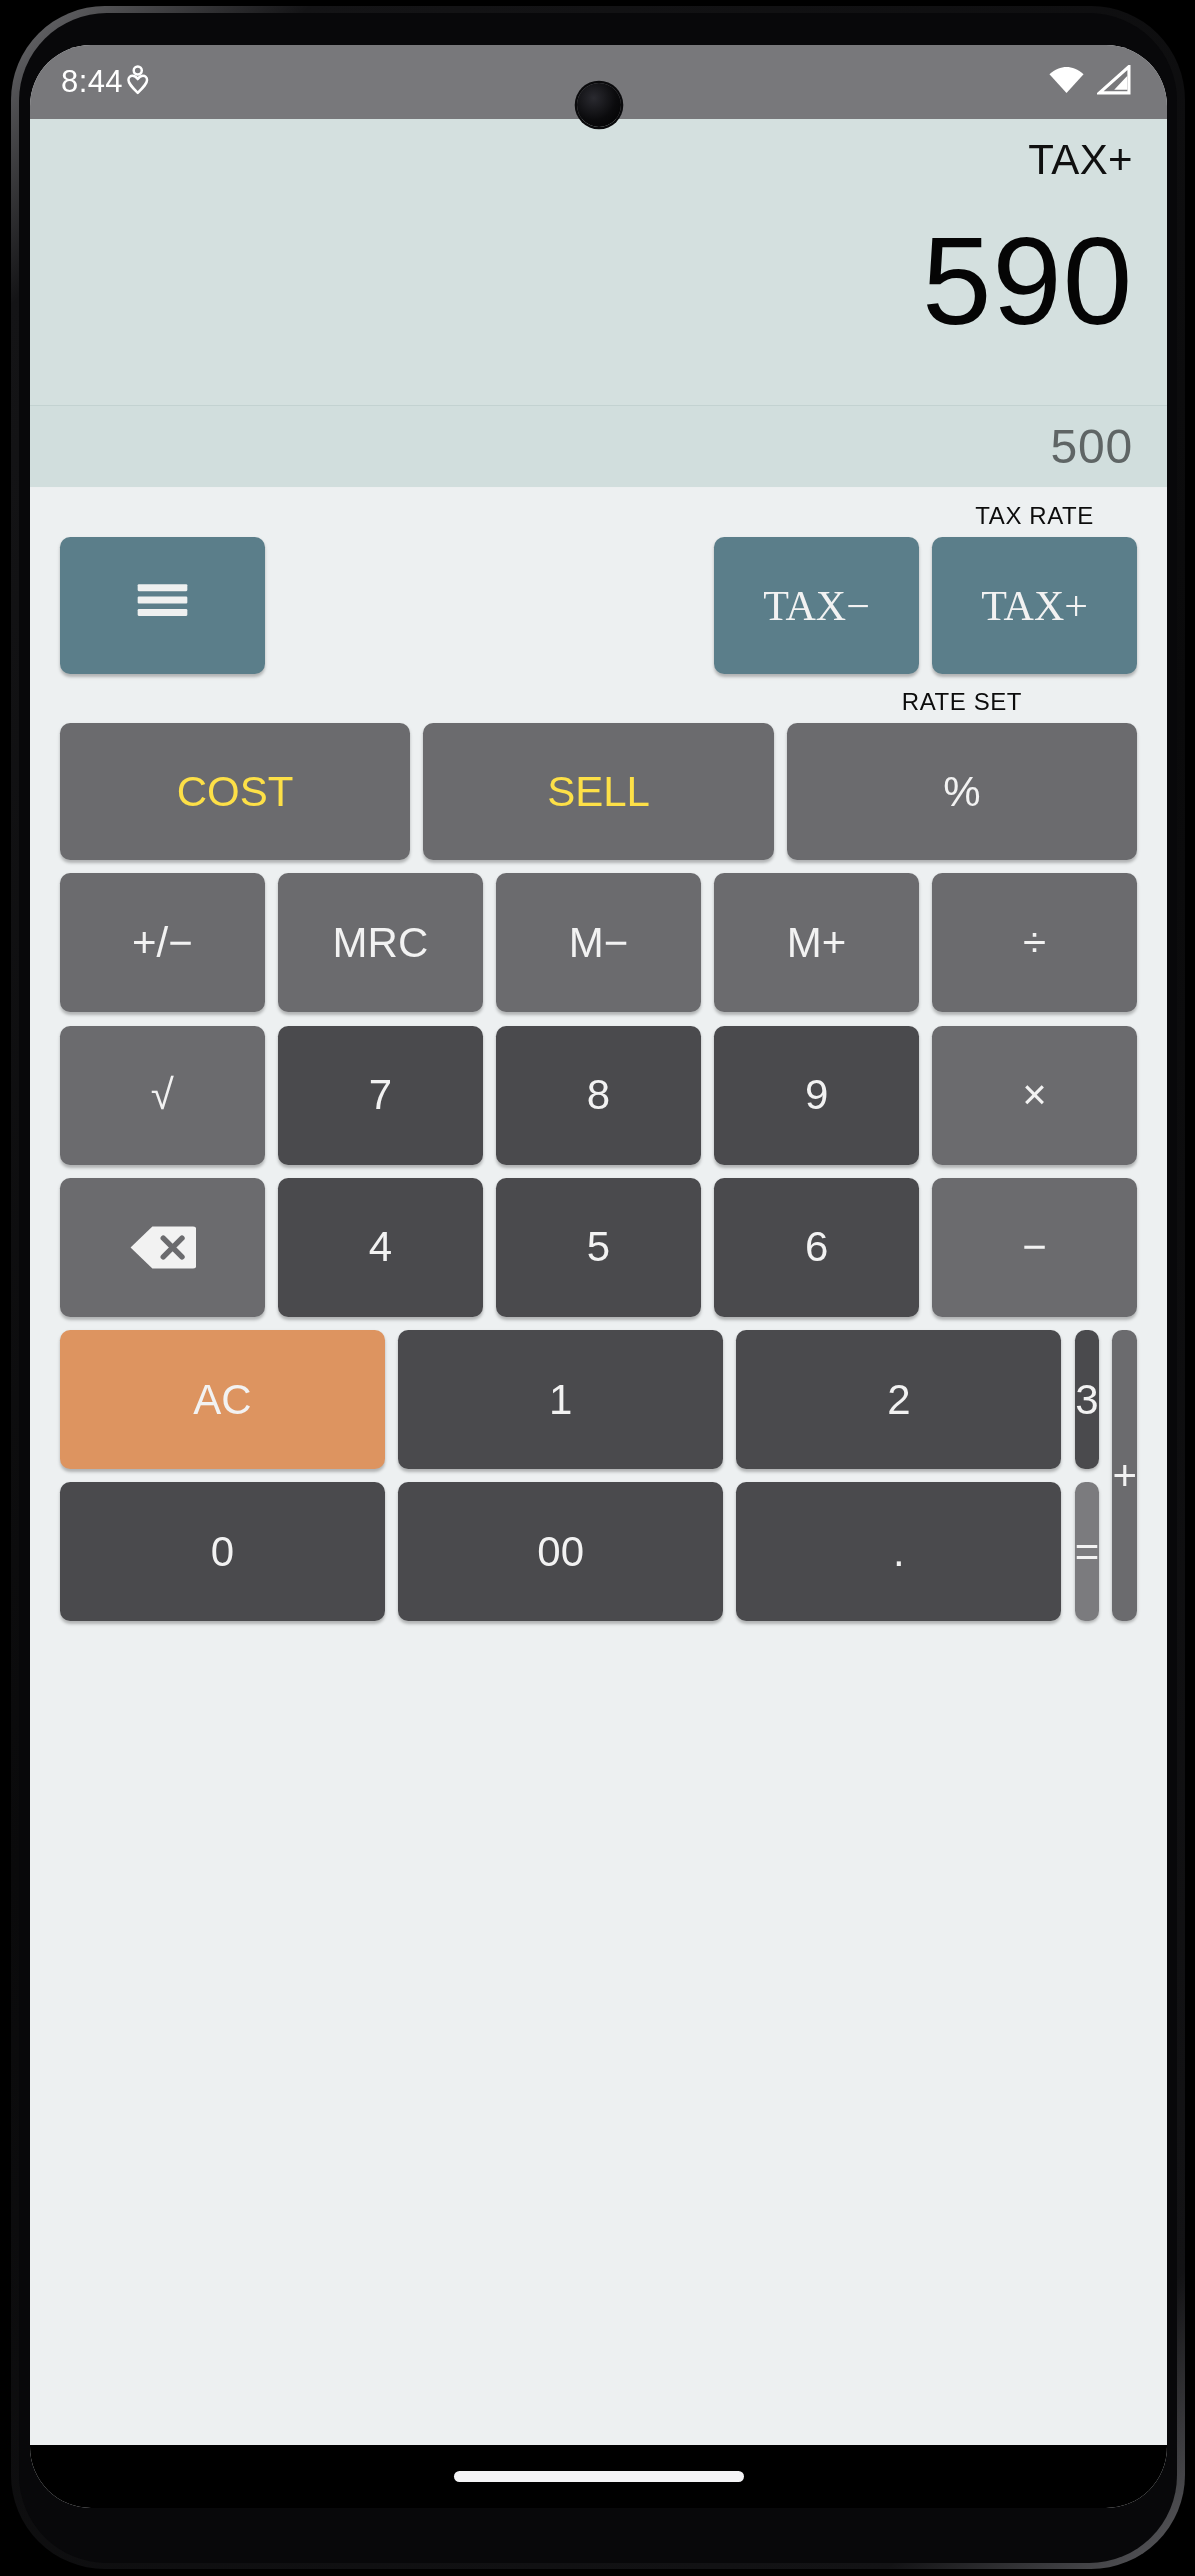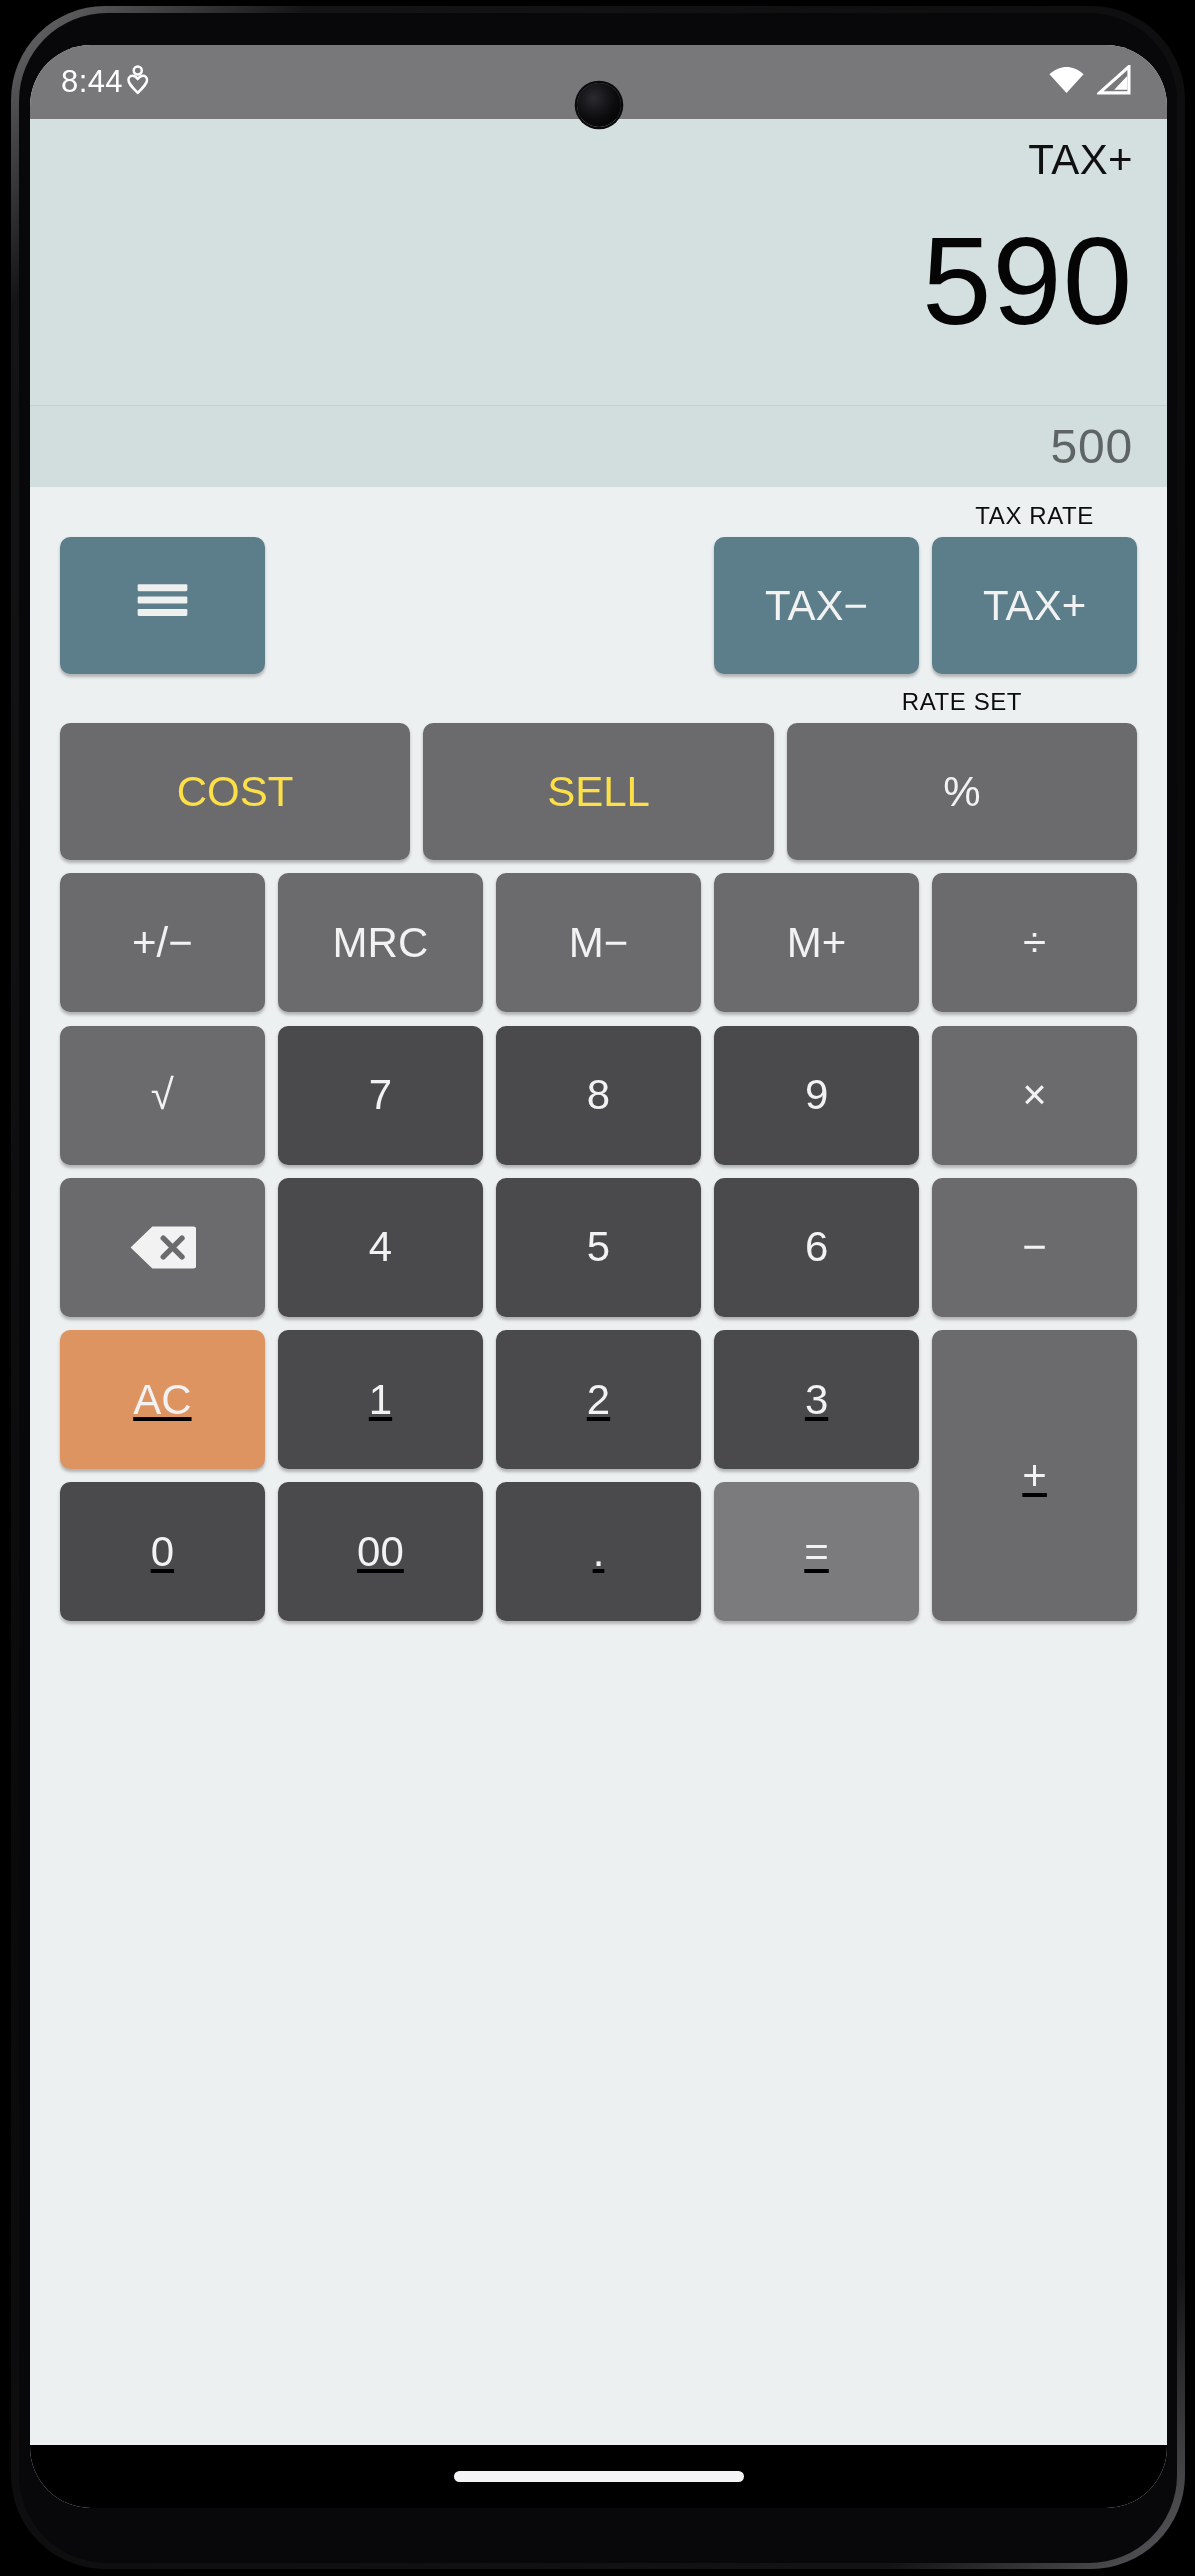--- a/index.html
+++ b/index.html
@@ -163,41 +163,40 @@
     align-items: center;
     justify-content: center;
     box-shadow: 0 2.3px 3.1px rgba(0,0,0,0.26);
     cursor: pointer;
     user-select: none;
     padding: 0;
   }
 
   .k-func   { background: #6b6b6e; }
   .k-digit  { background: #4a4a4d; }
-  .k-teal   { background: #5b7e8a; }
+  .k-teal   { background: #5b7e8a; font-family: Liberation Serif, serif; }
   .k-accent { background: #dd9460; }
   .k-equal  { background: #7b7b7e; }
 
   .k-gold { color: #fde047; }
 
   
   .row-menu   { height: 137px; margin-top: 49px; }
   .row-keys   { height: 137px; }
   .row-tall   { height: 139px; }
 
   .spacer-cell { flex: 1 1 0; }
 
   
   .grid-bottom {
     display: grid;
-    grid-template-columns: repeat(5, 1fr);
+    grid-template-columns: repeat(3, 1fr);
     grid-template-rows: 139px 139px;
     gap: 13.3px;
     margin-bottom: 8px;
-    text-decoration: underline;
   }
   .plus-span { grid-column: 5; grid-row: 1 / span 2; }
 
   
   .bs-icon { width: 67px; height: 49px; display: block; }
 
   
   .navbar {
     position: absolute;
     left: 0; bottom: 0;

